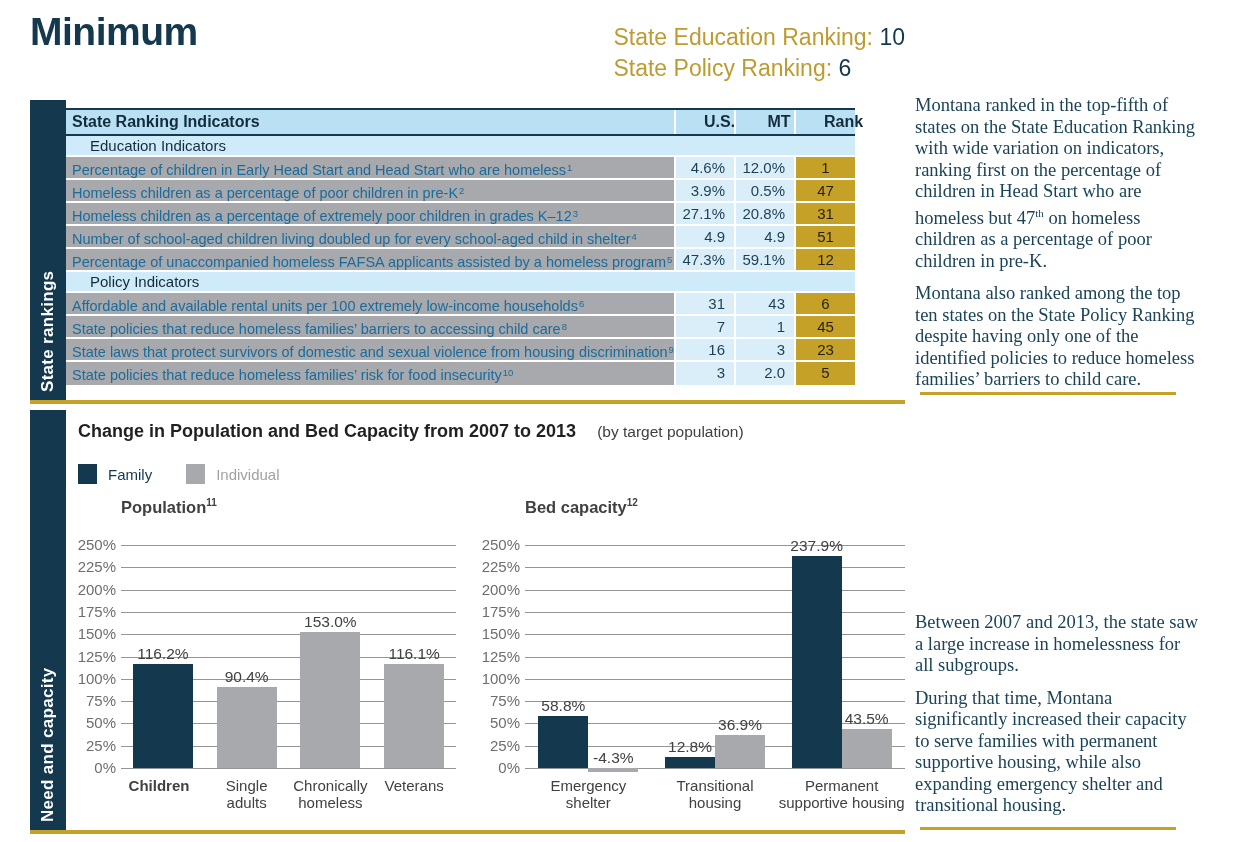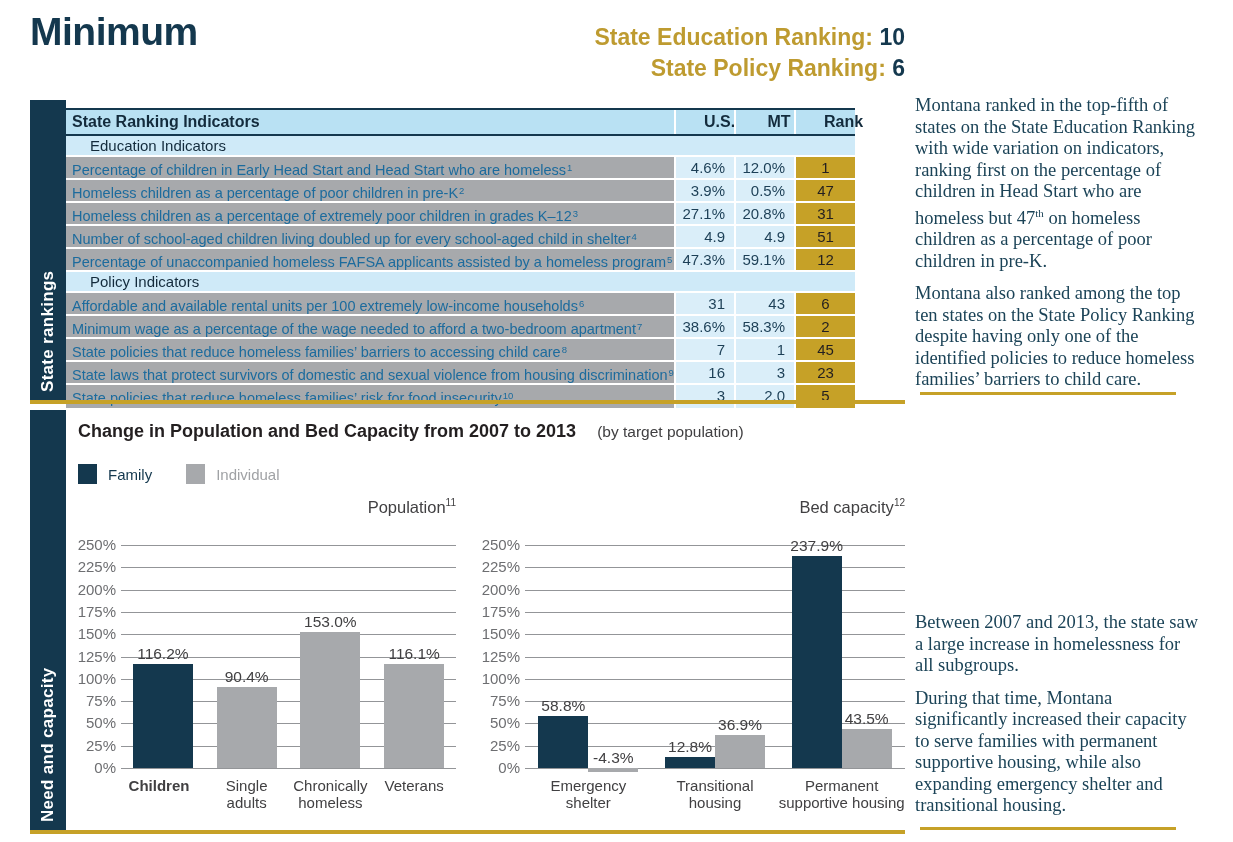--- a/index.html
+++ b/index.html
@@ -2,22 +2,22 @@
 <html style="--navy: #14384E; --gold: #C6A127; --gold-text: #BE9B30; --table-header-bg: #B9E1F3; --table-subheader-bg: #CFEAF8; --row-label-bg: #A7A9AC; --row-label-text: #1C6B9D; --value-cell-bg: #DAEEF9; --value-text: #1C3F56; --header-text: #132B3C; --rank-text: #231F20; --gridline: #939598; --axis-text: #6D6E71; --chart-label-text: #414042; --serif-text: #1B4357;"><head>
 <meta charset="utf-8">
 <style>
   * { margin:0; padding:0; box-sizing:border-box; }
   body { background:#fff; font-family:"Liberation Sans", sans-serif; }
   .page { position:relative; width:1233px; height:842px; background:#fff; overflow:hidden; }
 
   
   .page-title { position:absolute; left:30px; top:10px; font-size:39px; font-weight:bold;
                 letter-spacing:-0.5px; color:var(--navy); }
-  .rankings { position:absolute; right:328px; top:22px; text-align:right;
-              font-size:23px; font-weight:bold; line-height:31px; }
+  .rankings { position:absolute; right:328px; top:22px; 
+              font-size:23px; font-weight:normal; line-height:31px; }
   .rank-label { color:var(--gold-text); }
   .rank-value { color:var(--navy); }
 
   
   .side-tab { position:absolute; left:30px; width:36px; background:var(--navy); }
   .side-tab-1 { top:100px; height:300px; }
   .side-tab-2 { top:410px; height:420px; }
   .vtext { position:absolute; left:28px; bottom:8px; white-space:nowrap;
            transform:rotate(-90deg); transform-origin:0 100%;
            color:#fff; font-weight:bold; font-size:17px; letter-spacing:0.3px; }
@@ -63,21 +63,21 @@
   .swatch { width:19px; height:20px; display:inline-block; }
   .swatch.family { background:var(--navy); }
   .swatch.individual { background:var(--row-label-bg); }
   .legend-label { margin-left:11px; }
   .legend-label.family { color:var(--navy); margin-right:34px; }
   .legend-label.individual { color:#A0A2A5; }
 
   .chart { position:absolute; top:497px; }
   #chart-pop { left:70px; width:386px; }
   #chart-bed { left:474px; width:431px; }
-  .chart-title { margin-left:51px; text-align:right; font-size:16.5px; color:var(--chart-label-text); height:21px; }
+  .chart-title { margin-left:51px; text-align:left; font-size:16.5px; color:var(--chart-label-text); height:21px;font-weight:bold; }
   .chart-title sup { font-size:10px; }
   .chart-body { position:relative; margin-top:27px; height:223px; }
   .yticks { position:absolute; left:0; top:0; width:46px; height:223px; }
   .ytick { position:absolute; right:0; font-size:15px; color:var(--axis-text); line-height:16px; }
   .plot { position:absolute; left:51px; top:0; height:223px; }
   #chart-pop .plot { width:335px; }
   #chart-bed .plot { width:380px; }
   .gridline { position:absolute; left:0; width:100%; height:1px; background:var(--gridline); }
   .bar { position:absolute; }
   .bar-value { position:absolute; transform:translateX(-50%); white-space:nowrap;
@@ -152,26 +152,20 @@
 
     <div class="trow tsub">
       <div>Policy Indicators</div>
     </div>
 
     <div class="trow tdata">
       <div class="c-label"><span>Affordable and available rental units per 100 extremely low-income households</span><sup class="fnote">6</sup></div>
       <div class="c-us">31</div>
       <div class="c-mt">43</div>
       <div class="c-rank">6</div>
-    </div>
-    <div class="trow tdata">
-      <div class="c-label"><span>Minimum wage as a percentage of the wage needed to afford a two-bedroom apartment</span><sup class="fnote">7</sup></div>
-      <div class="c-us">38.6%</div>
-      <div class="c-mt">58.3%</div>
-      <div class="c-rank">2</div>
     </div>
     <div class="trow tdata">
       <div class="c-label"><span>State policies that reduce homeless families’ barriers to accessing child care</span><sup class="fnote">8</sup></div>
       <div class="c-us">7</div>
       <div class="c-mt">1</div>
       <div class="c-rank">45</div>
     </div>
     <div class="trow tdata">
       <div class="c-label"><span>State laws that protect survivors of domestic and sexual violence from housing discrimination</span><sup class="fnote">9</sup></div>
       <div class="c-us">16</div>

